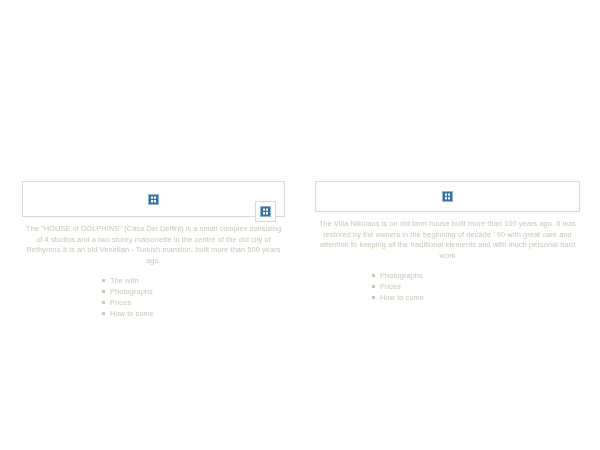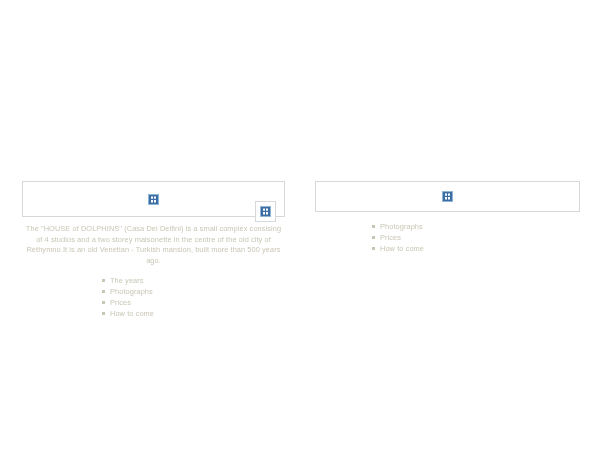--- a/index.html
+++ b/index.html
@@ -166,21 +166,21 @@
             <rect x="6" y="6" width="2" height="2.5" fill="#ffffff"></rect>
           </svg>
         </span>
       </div>
 
       <p class="paragraph">The "HOUSE of DOLPHINS" (Casa Dei Delfini) is a small complex consising of 4 studios and a two storey maisonette in the centre of the old city of Rethymno.It is an old Venetian - Turkish mansion, built more than 500 years ago.</p>
 
       <ul class="link-list">
         <li>
           <span class="bullet"></span>
-          <span class="label">The years</span>
+          <span class="label">The with</span>
         </li>
         <li>
           <span class="bullet"></span>
           <span class="label">Photographs</span>
         </li>
         <li>
           <span class="bullet"></span>
           <span class="label">Prices</span>
         </li>
         <li>
@@ -199,20 +199,21 @@
             <rect x="0" y="0" width="11" height="11" fill="#3a6ea5"></rect>
             <rect x="0.5" y="0.5" width="10" height="10" fill="none" stroke="#8fb4d4" stroke-width="1"></rect>
             <rect x="3" y="2.5" width="2" height="2.2" fill="#ffffff"></rect>
             <rect x="6" y="2.5" width="2" height="2.2" fill="#ffffff"></rect>
             <rect x="3" y="6" width="2" height="2.5" fill="#ffffff"></rect>
             <rect x="6" y="6" width="2" height="2.5" fill="#ffffff"></rect>
           </svg>
         </span>
       </div>
 
+      <p class="paragraph">The Villa Nikolaos is on old farm house built more than 100 years ago. It was restored by the owners in the beginning of decade ' 90 with great care and attention to keeping all the traditional elements and with much personal hard work</p>
 
       <ul class="link-list">
         <li>
           <span class="bullet"></span>
           <span class="label">Photographs</span>
         </li>
         <li>
           <span class="bullet"></span>
           <span class="label">Prices</span>
         </li>

